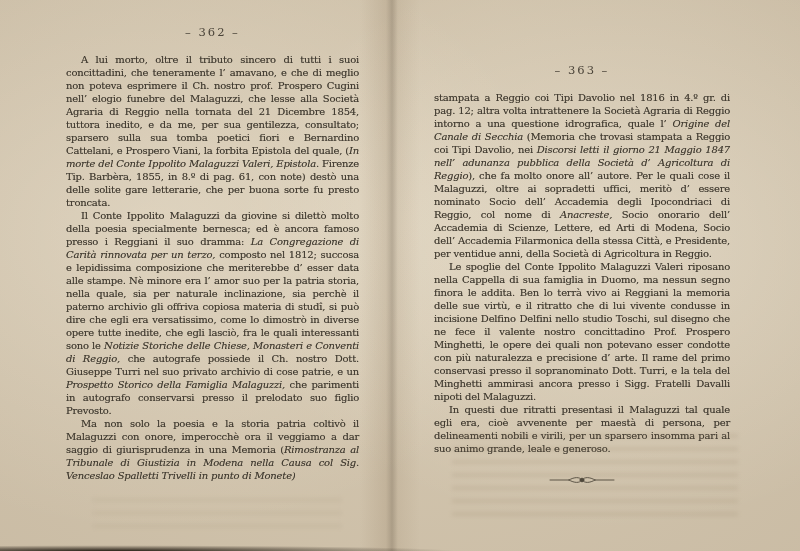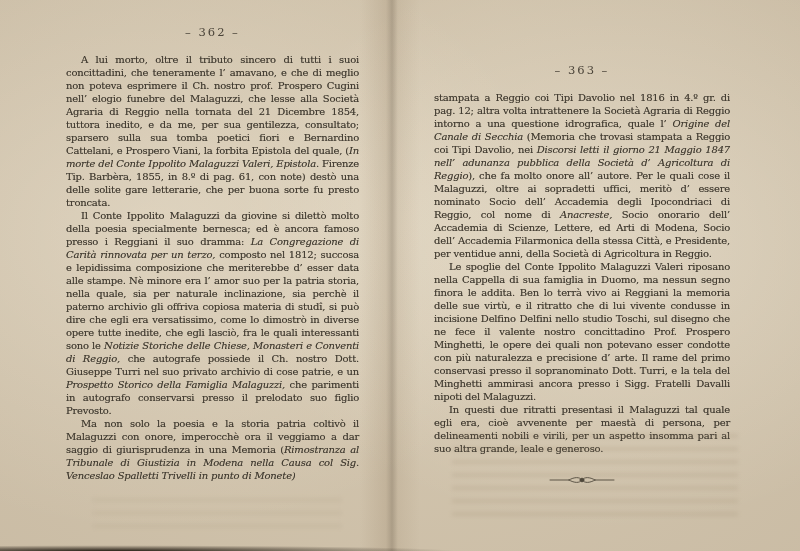--- a/index.html
+++ b/index.html
@@ -48,21 +48,21 @@
       <p class="para ind"><span>Il Conte Ippolito Malaguzzi da giovine si dilettò molto della poesia specialmente bernesca; ed è ancora famoso presso i Reggiani il suo dramma: </span><em>La Congregazione di Carità rinnovata per un terzo,</em><span> composto nel 1812; succosa e lepidissima composizione che meriterebbe d’ esser data alle stampe. Nè minore era l’ amor suo per la patria storia, nella quale, sia per naturale inclinazione, sia perchè il paterno archivio gli offriva copiosa materia di studî, si può dire che egli era versatissimo, come lo dimostrò in diverse opere tutte inedite, che egli lasciò, fra le quali interessanti sono le </span><em>Notizie Storiche delle Chiese, Monasteri e Conventi di Reggio,</em><span> che autografe possiede il Ch. nostro Dott. Giuseppe Turri nel suo privato archivio di cose patrie, e un </span><em>Prospetto Storico della Famiglia Malaguzzi,</em><span> che parimenti in autografo conservarsi presso il prelodato suo figlio Prevosto.</span></p>
       <p class="para ind"><span>Ma non solo la poesia e la storia patria coltivò il Malaguzzi con onore, imperocchè ora il veggiamo a dar saggio di giurisprudenza in una Memoria (</span><em>Rimostranza al Tribunale di Giustizia in Modena nella Causa col Sig. Venceslao Spalletti Trivelli in punto di Monete)</em></p>
     </div>
 </div>
 
 <div class="page page-right">
   <div class="folio">– 363 –</div>
   <div>
       <p class="para"><span>stampata a Reggio coi Tipi Davolio nel 1816 in 4.º gr. di pag. 12; altra volta intrattenere la Società Agraria di Reggio intorno a una questione idrografica, quale l’ </span><em>Origine del Canale di Secchia</em><span> (Memoria che trovasi stampata a Reggio coi Tipi Davolio, nei </span><em>Discorsi letti il giorno 21 Maggio 1847 nell’ adunanza pubblica della Società d’ Agricoltura di Reggio</em><span>), che fa molto onore all’ autore. Per le quali cose il Malaguzzi, oltre ai sopradetti uffici, meritò d’ essere nominato Socio dell’ Accademia degli Ipocondriaci di Reggio, col nome di </span><em>Anacreste,</em><span> Socio onorario dell’ Accademia di Scienze, Lettere, ed Arti di Modena, Socio dell’ Accademia Filarmonica della stessa Città, e Presidente, per ventidue anni, della Società di Agricoltura in Reggio.</span></p>
       <p class="para ind"><span>Le spoglie del Conte Ippolito Malaguzzi Valeri riposano nella Cappella di sua famiglia in Duomo, ma nessun segno finora le addita. Ben lo terrà vivo ai Reggiani la memoria delle sue virtù, e il ritratto che di lui vivente condusse in incisione Delfino Delfini nello studio Toschi, sul disegno che ne fece il valente nostro concittadino Prof. Prospero Minghetti, le opere dei quali non potevano esser condotte con più naturalezza e precisione d’ arte. Il rame del primo conservasi presso il sopranominato Dott. Turri, e la tela del Minghetti ammirasi ancora presso i Sigg. Fratelli Davalli nipoti del Malaguzzi.</span></p>
-      <p class="para ind"><span>In questi due ritratti presentasi il Malaguzzi tal quale egli era, cioè avvenente per maestà di persona, per delineamenti nobili e virili, per un aspetto insomma pari al suo altra grande, leale e generoso.</span></p>
+      <p class="para ind"><span>In questi due ritratti presentasi il Malaguzzi tal quale egli era, cioè avvenente per maestà di persona, per delineamenti nobili e virili, per un sparsero insomma pari al suo animo grande, leale e generoso.</span></p>
     </div>
   <div class="ornament">
     <svg width="68" height="10" viewBox="0 0 68 10">
       <g stroke="#4e473b" fill="none" stroke-width="0.9" stroke-linecap="round">
         <path d="M2 5 H 21"></path>
         <path d="M47 5 H 66"></path>
         <path d="M21 5 C 26.5 1.8, 31.5 1.8, 34 5 C 36.5 8.2, 41.5 8.2, 47 5"></path>
         <path d="M21 5 C 26.5 8.2, 31.5 8.2, 34 5 C 36.5 1.8, 41.5 1.8, 47 5"></path>
       </g>
       <path d="M31 5 L34 2.6 L37 5 L34 7.4 Z" fill="#4e473b"></path>

